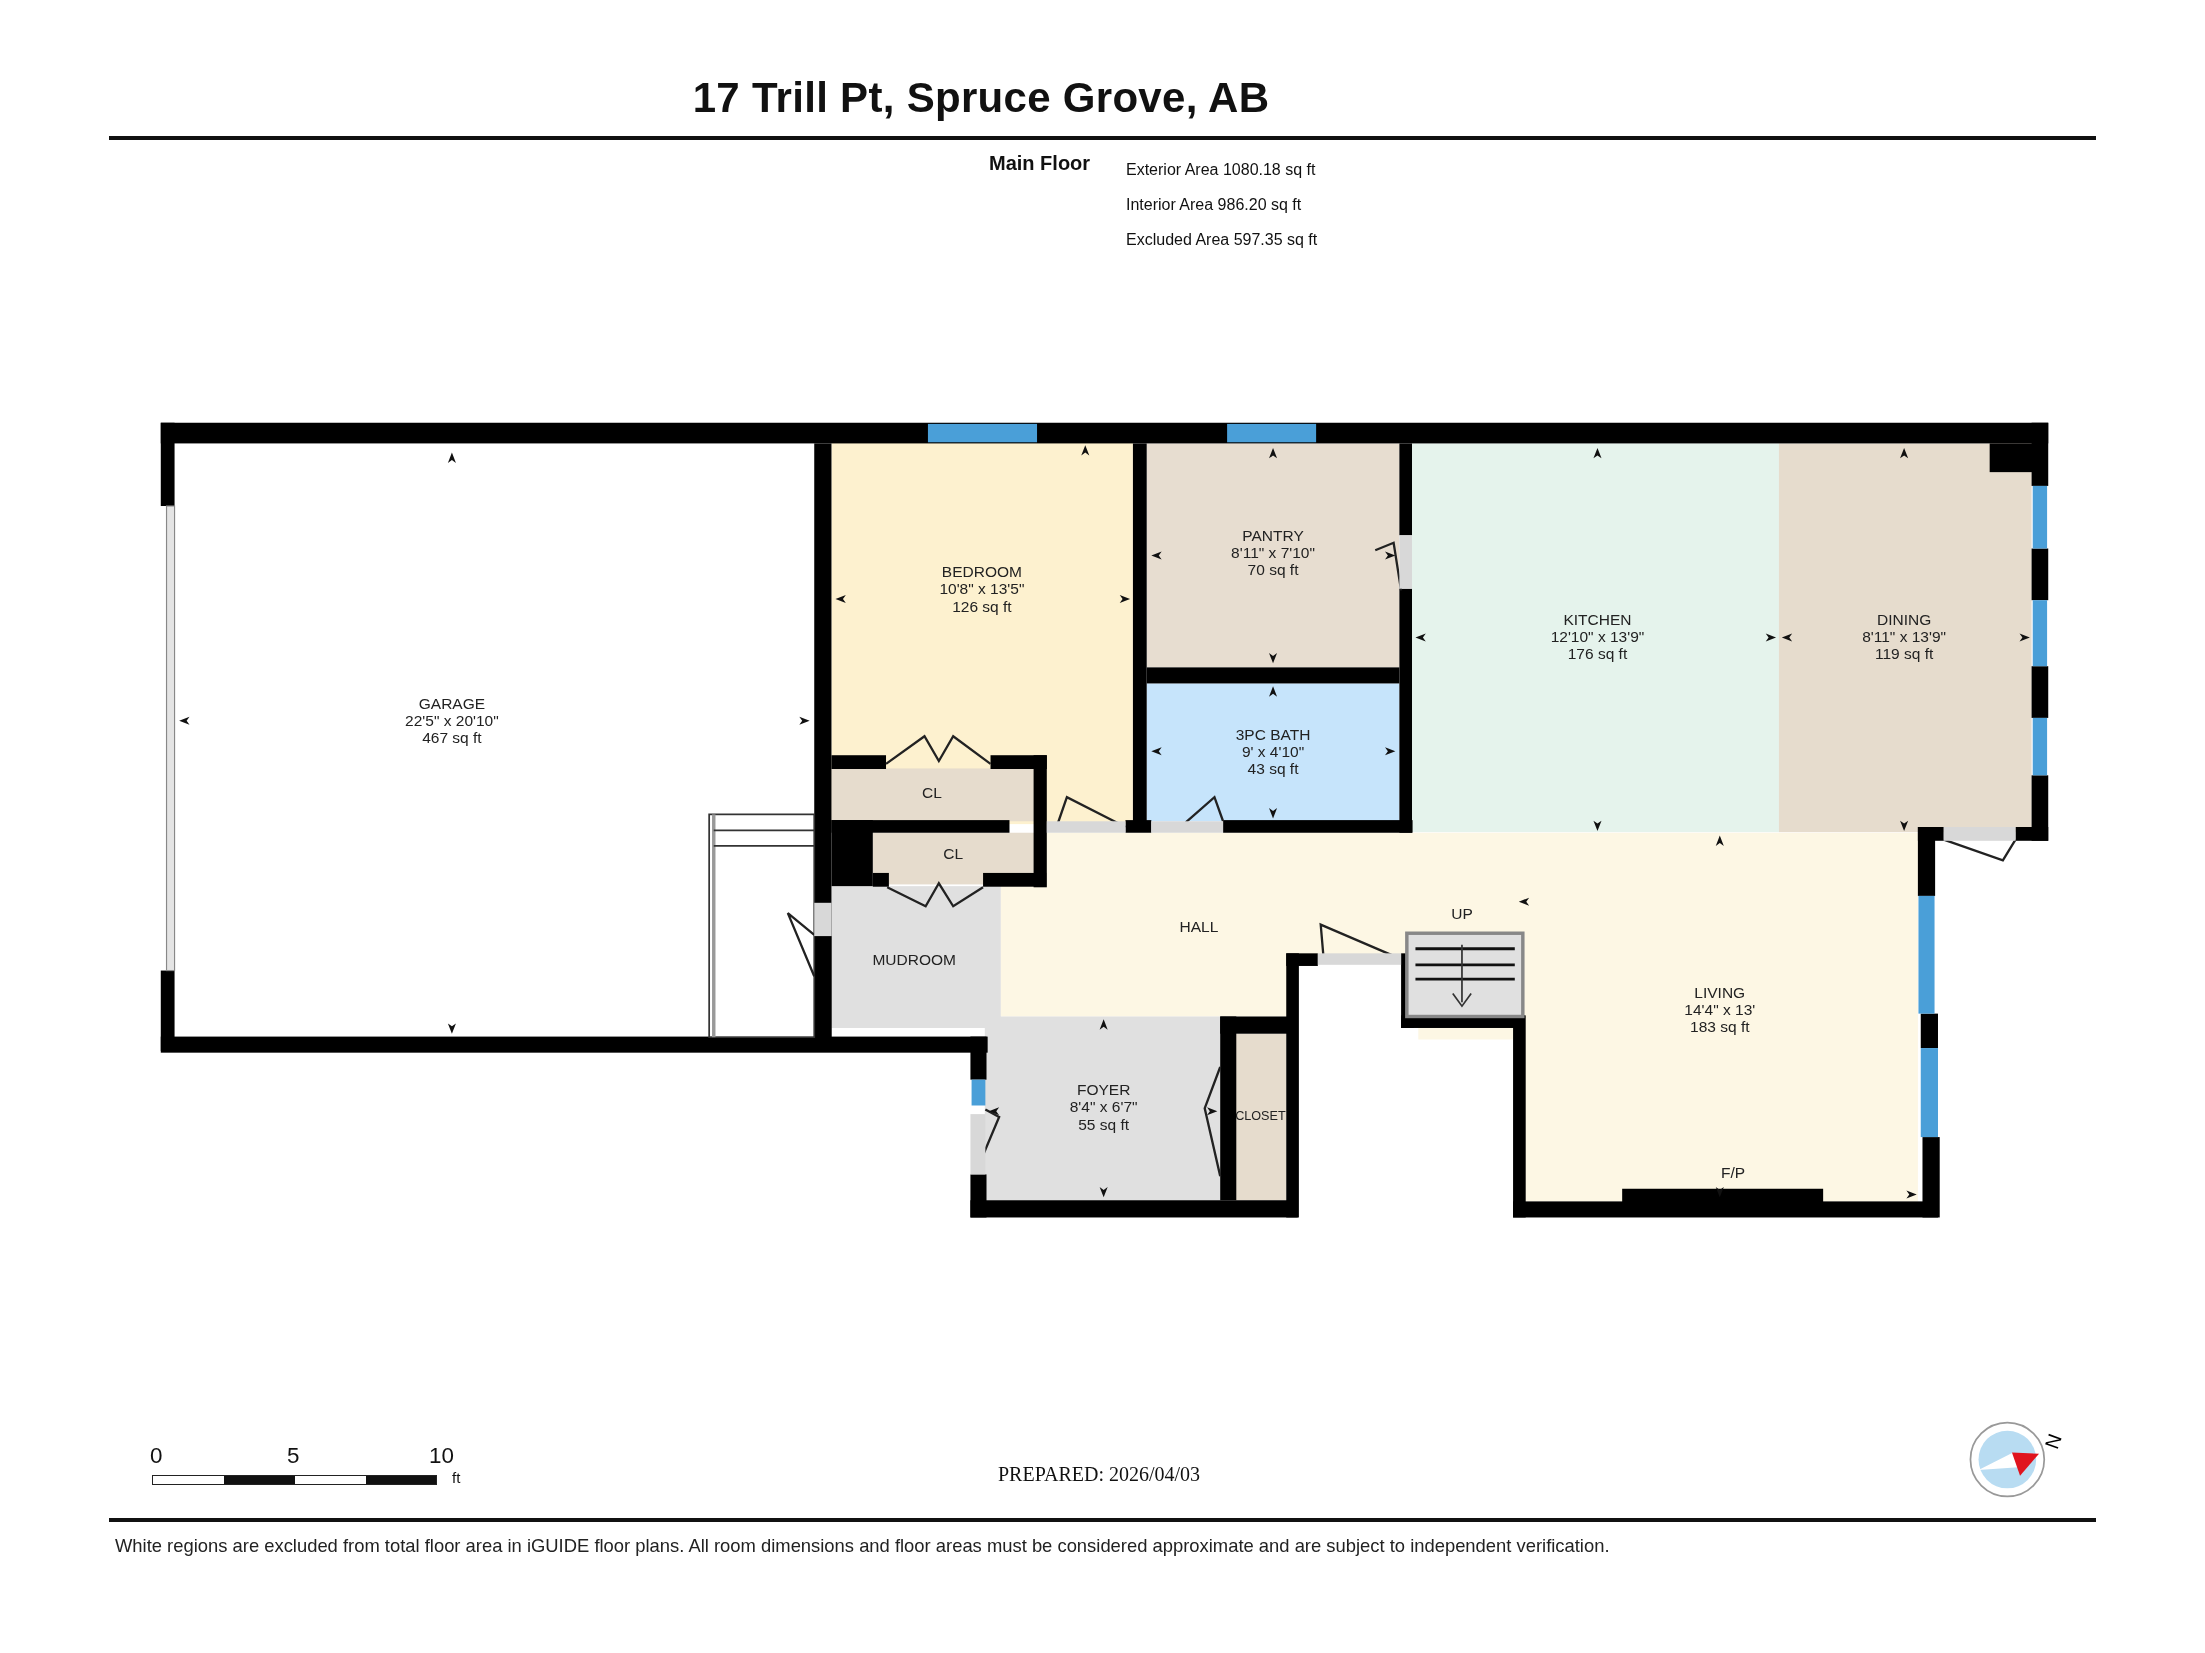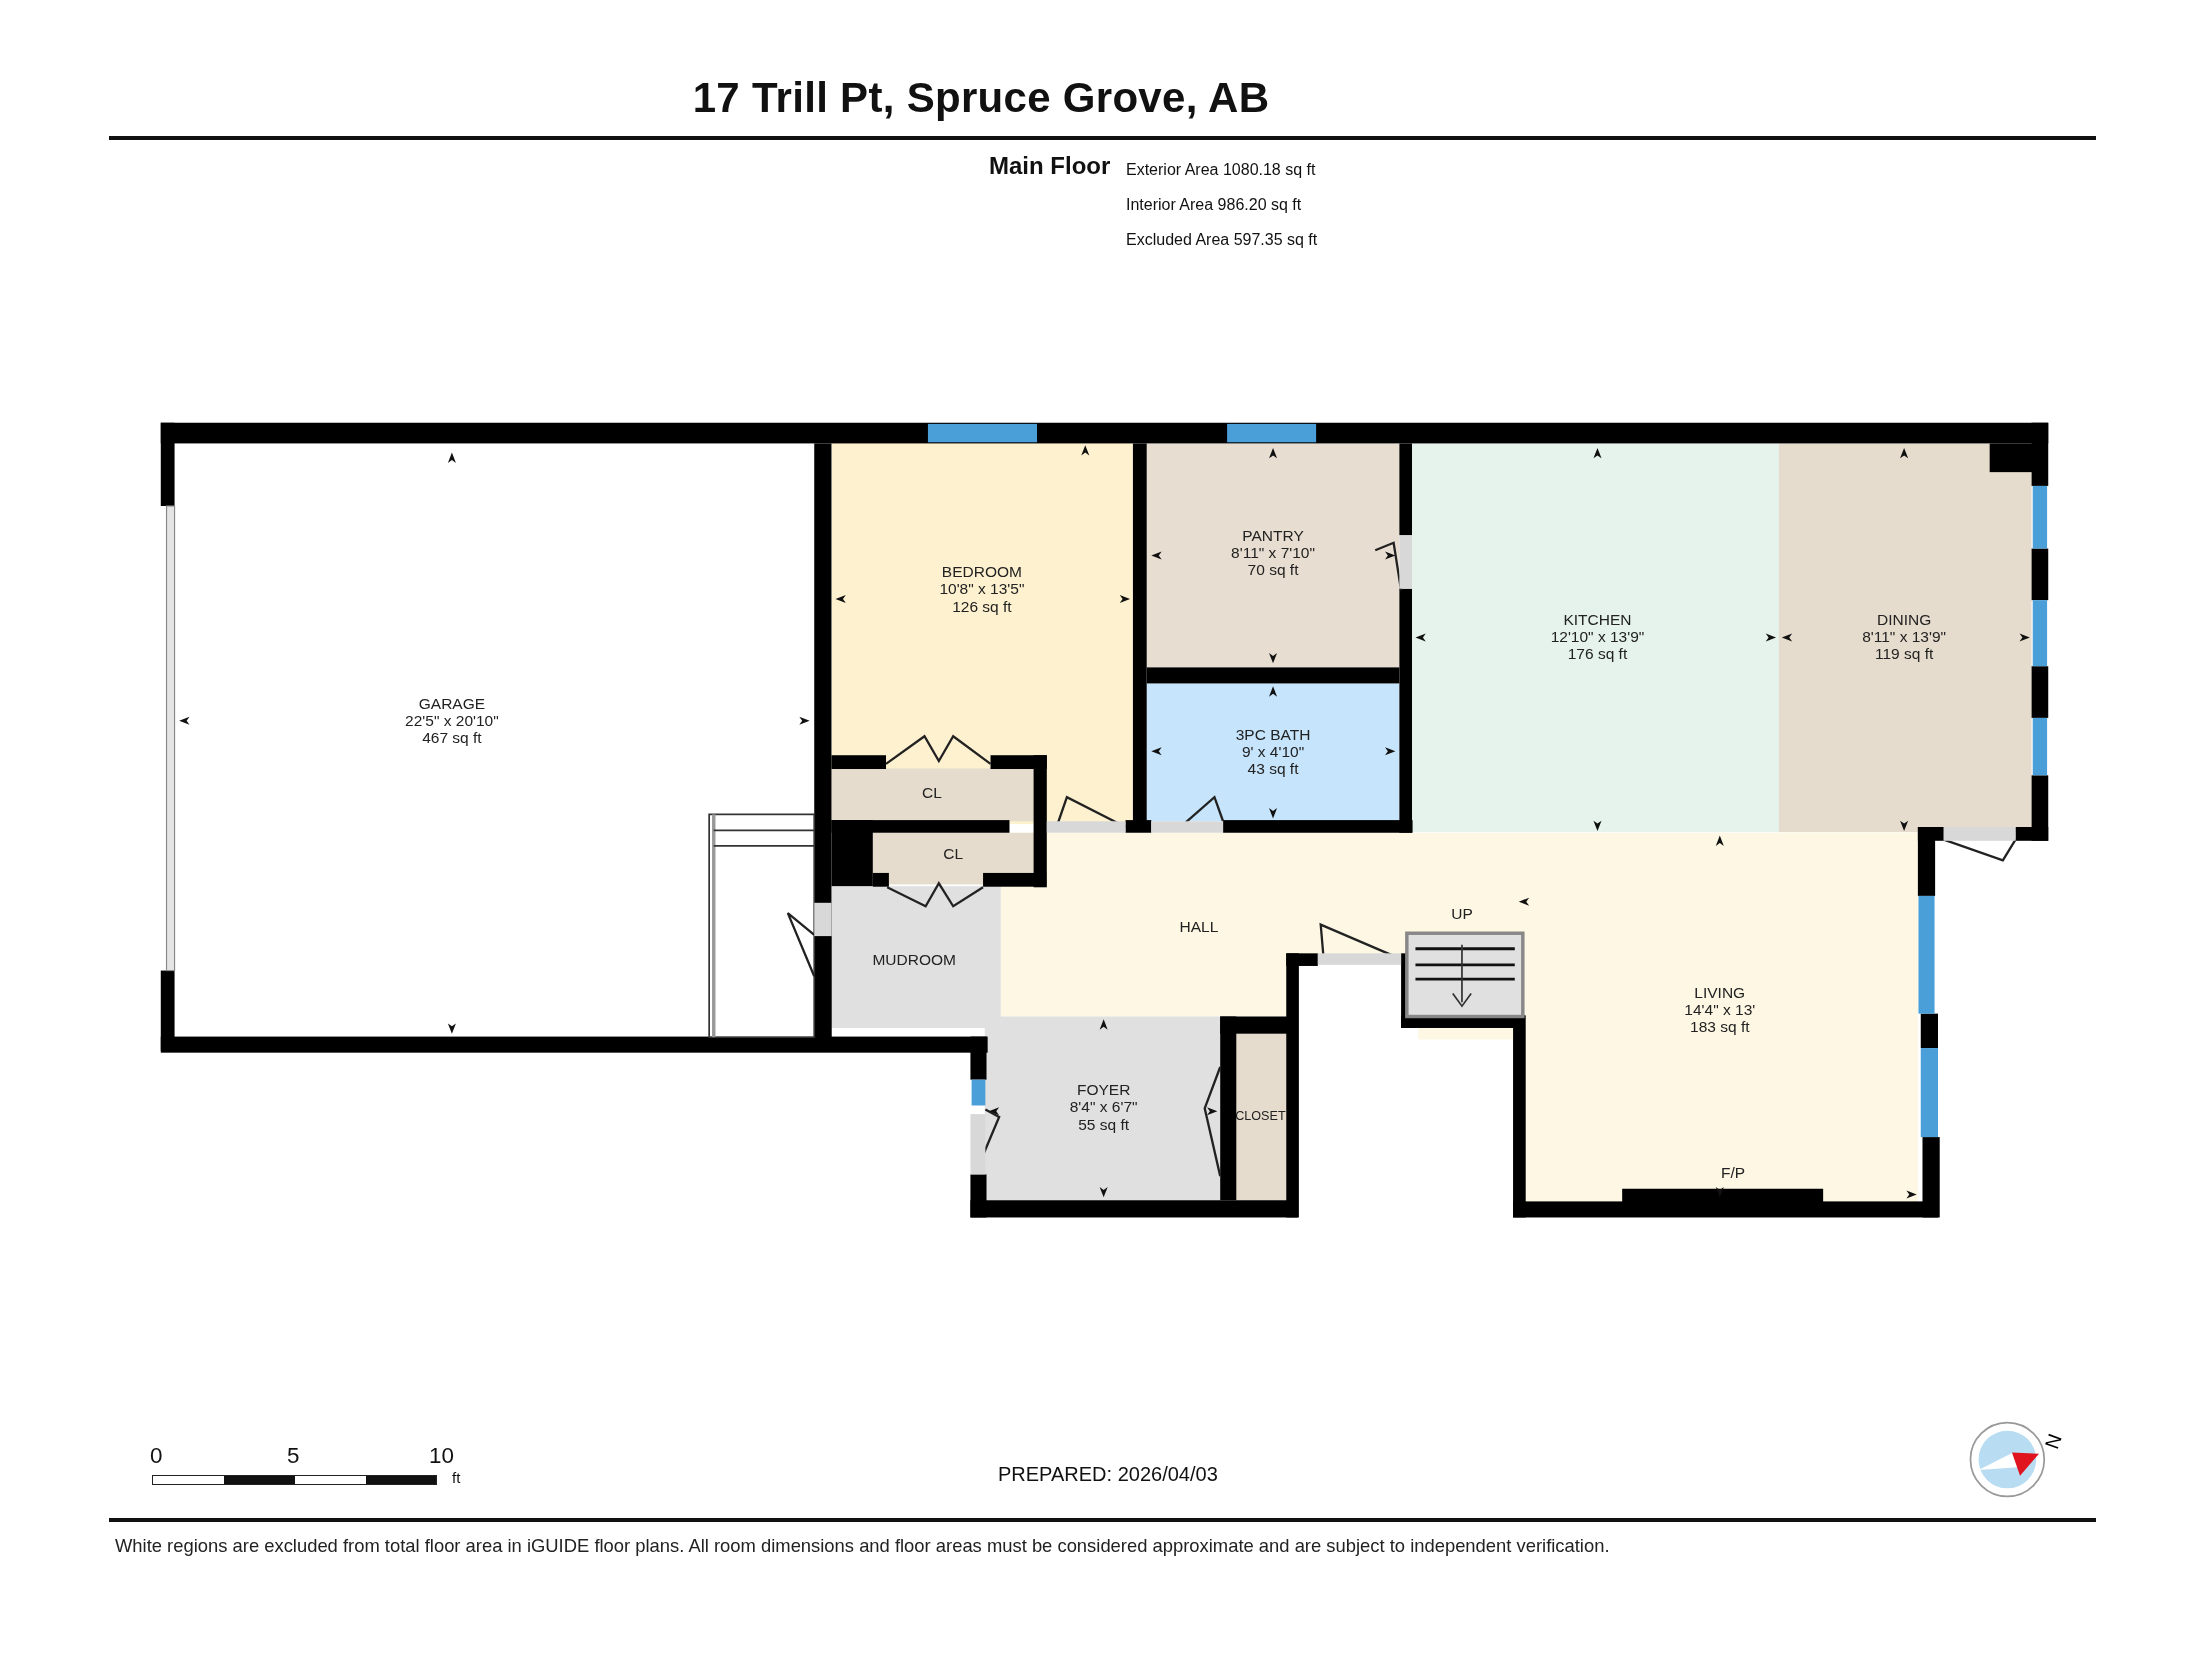--- a/index.html
+++ b/index.html
@@ -3,32 +3,32 @@
 <meta charset="utf-8">
 <style>
   html, body { margin:0; padding:0; background:#ffffff; }
   body { width:2205px; height:1654px; position:relative; overflow:hidden;
          font-family:"Liberation Sans", sans-serif; color:#111; }
   .title { position:absolute; left:0; width:1962px; top:74px; text-align:center;
            font-size:42px; font-weight:bold; letter-spacing:0.3px; }
   .rule { position:absolute; left:109px; width:1987px; height:4px; background:#111; }
   .rule.top { top:136px; }
   .rule.bottom { top:1518px; }
-  .floor-label { position:absolute; left:989px; top:152px; font-size:24px; font-weight:bold; }
+  .floor-label { position:absolute; left:989px; top:152px; font-size:20px; font-weight:bold; }
   .area-list { position:absolute; left:1126px; top:152px; font-size:16px; line-height:35px; }
   .plan { position:absolute; left:0; top:0; }
   .room-label { font-family:"Liberation Sans", sans-serif; fill:#222; text-anchor:middle; }
   .scale { position:absolute; left:150px; top:1443px; }
   .scale-num { position:absolute; font-size:22.4px; top:0; }
   .scale-bar { position:absolute; top:32px; left:2.3px; height:10.3px; width:285px;
                border:1.7px solid #222; box-sizing:border-box; display:flex; }
   .scale-seg { flex:1; height:100%; }
   .scale-seg.black { background:#111; }
   .scale-unit { position:absolute; left:302px; top:26.4px; font-size:15px; }
-  .prepared { position:absolute; left:998px; top:1463px; font-size:20px; }
+  .prepared { position:absolute; left:998px; top:1463px; font-size:20px;font-family:Liberation Serif, serif; }
   .disclaimer { position:absolute; left:115px; top:1535px; font-size:18.4px; color:#222;text-align:center; }
   .compass { position:absolute; left:1967px; top:1418px; }
 </style>
 </head>
 <body>
 
 <div class="title">17 Trill Pt, Spruce Grove, AB</div>
 <div class="rule top"></div>
 
 <div class="floor-label">Main Floor</div>

